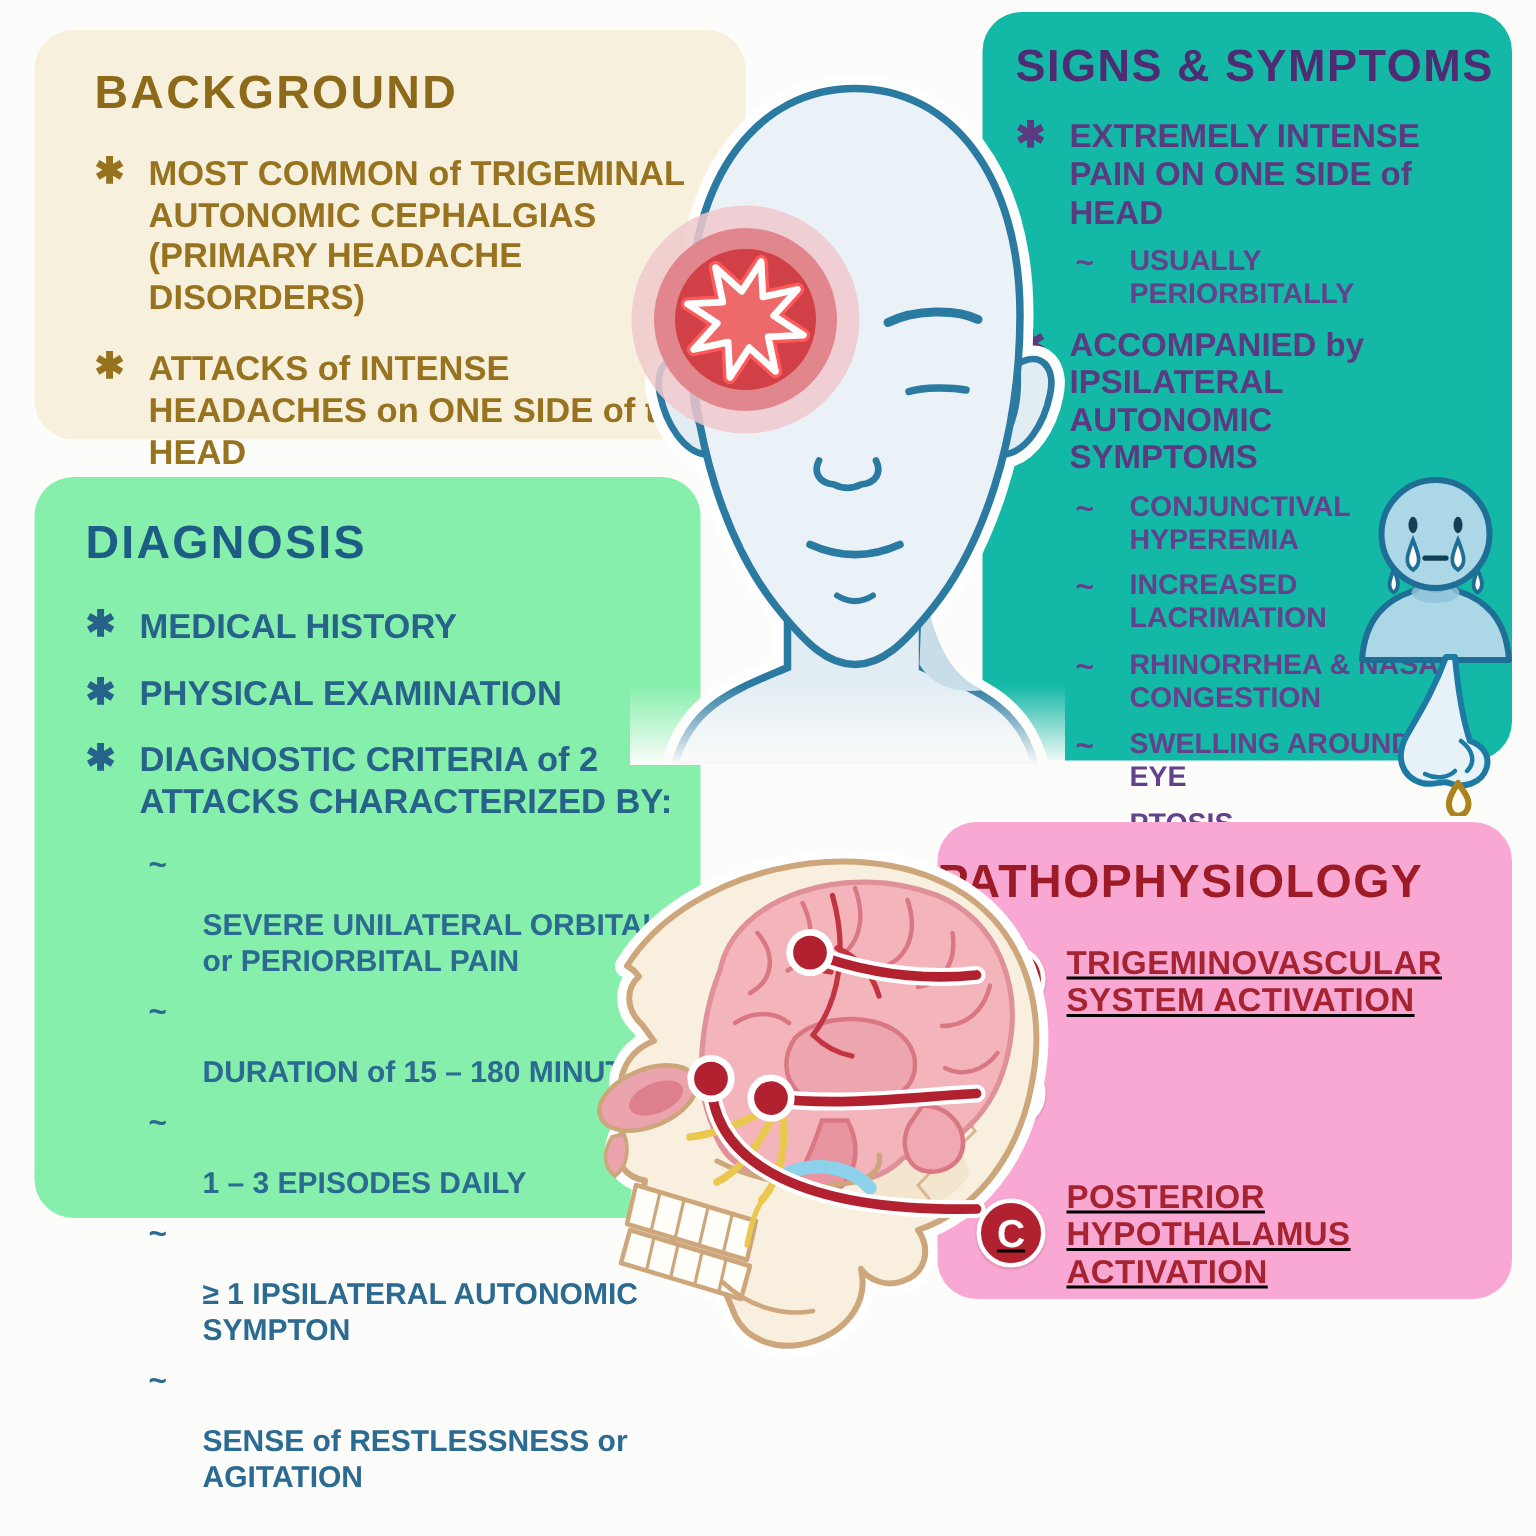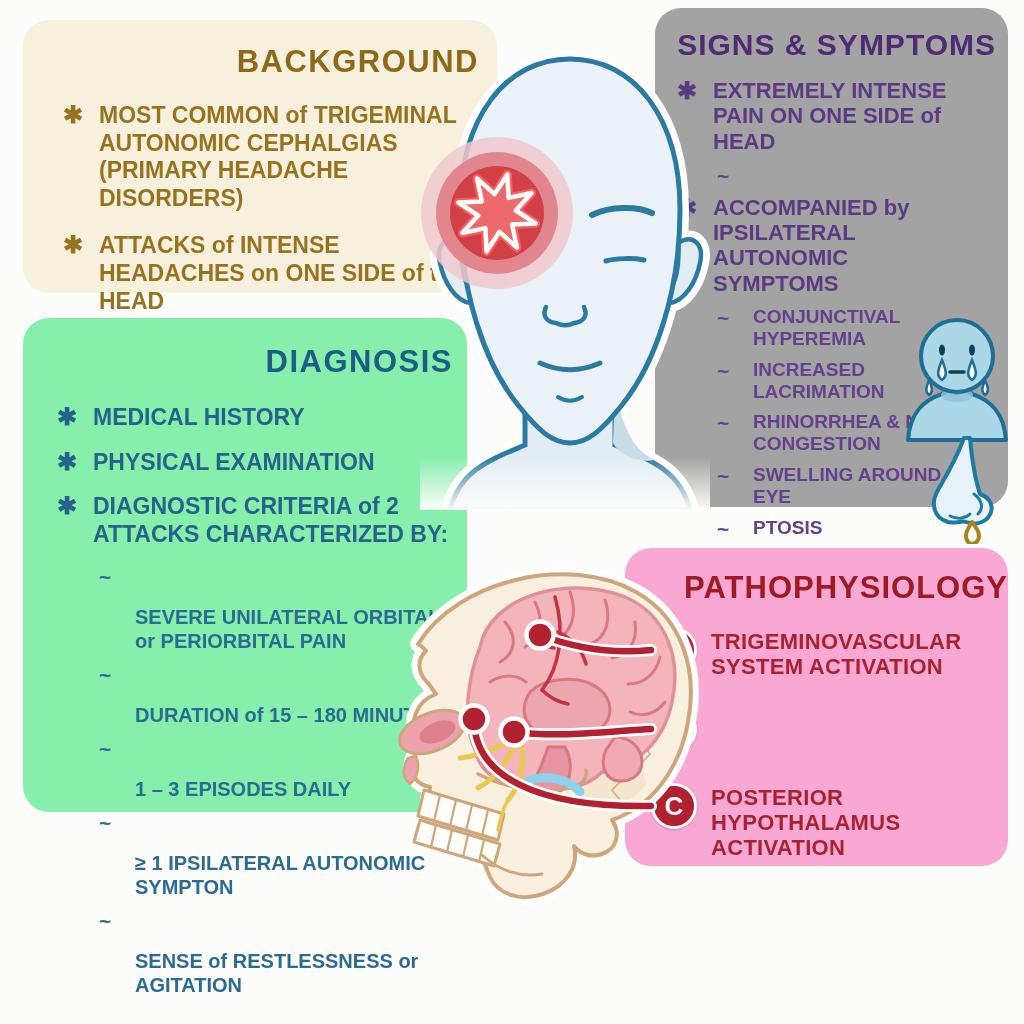--- a/index.html
+++ b/index.html
@@ -1,45 +1,45 @@
 <!DOCTYPE html>
 <html><head>
 <meta charset="utf-8">
 <style>
   * { margin:0; padding:0; box-sizing:border-box; }
   html,body { background:#ffffff; }
   body { width:1024px; height:1024px; font-family:"Liberation Sans", sans-serif; }
   .stage { position:relative; width:1024px; height:1024px; background:#fcfcfa; overflow:hidden; font-weight:700; }
 
   .panel { position:absolute; border-radius:26px; }
-  .panel-title { text-align:right; letter-spacing:1.5px; font-size:31px; }
+  .panel-title { text-align:left; letter-spacing:1.5px; font-size:31px; }
 
   
   .p-bg { left:23px; top:20px; width:474px; height:273px; background:#f7f0dd; padding:24px 18px 0 40px; }
   .p-bg .panel-title { color:#8d6a1a; margin-bottom:22px; }
   .p-bg .li { color:#97731f; font-size:23px; line-height:1.2; width:418px; margin-bottom:20px; }
 
   
-  .p-signs { left:655px; top:8px; width:353px; height:499px; background:#a3a3a3; padding:20px 12px 0 22px; }
+  .p-signs { left:655px; top:8px; width:353px; height:499px; background:#14b8a6; padding:20px 12px 0 22px; }
   .p-signs .panel-title { color:#4e2b73; margin-bottom:16px; font-size:30px; letter-spacing:1px; }
   .p-signs .li.l1 { color:#5b3a82; font-size:22px; line-height:1.15; width:300px; margin-bottom:10px; }
   .p-signs .li.l2 { color:#64418d; font-size:19px; line-height:1.15; width:276px; margin-left:40px; margin-bottom:9px; }
   .p-signs .li.l2 .txt { max-width:236px; }
 
   
   .p-diag { left:23px; top:318px; width:444px; height:494px; background:#86efac; padding:26px 14px 0 34px; }
   .p-diag .panel-title { color:#1d5c85; margin-bottom:24px; }
   .p-diag .li.l1 { color:#266289; font-size:23px; line-height:1.2; width:396px; margin-bottom:17px; }
   .p-diag .li.l2 { color:#2b6a91; font-size:20px; line-height:1.2; width:360px; margin-left:42px; margin-bottom:10px; }
   .p-diag .li.l2 .txt { max-width:320px;margin-top:40px; }
 
   
   .p-patho { left:625px; top:548px; width:383px; height:318px; background:#f9a8d4; }
   .p-patho .panel-title { color:#9c1b26; padding-top:22px; letter-spacing:1px; }
-  .patho-row { position:absolute; left:26px; display:flex; align-items:flex-start; }
+  .patho-row { position:absolute; left:26px; display:flex; align-items:center;text-decoration:underline; }
   .marker { width:46px; height:46px; border-radius:50%; background:#b2212f; border:3px solid #ffffff;
             color:#ffffff; font-size:26px; line-height:40px; text-align:center; flex:none;
             box-shadow:0 1px 2px rgba(120,20,30,.25); }
   .patho-text { color:#a62431; font-size:22px; line-height:1.14; letter-spacing:.3px; margin-left:14px; width:290px; padding-top:2px; }
 
   
   .li { display:grid; grid-template-columns:32px 1fr; column-gap:4px; align-items:start; }
   .li .bl { font-size:24px; line-height:1; padding-top:1px; }
   .li.l2 .bl { font-size:21px; }
   .txt { display:block; }
@@ -70,20 +70,21 @@
   </section>
 
   <section class="panel p-signs">
     <h2 class="panel-title">SIGNS &amp; SYMPTOMS</h2>
     <div class="li l1">
         <span class="bl">✱</span>
         <span class="txt">EXTREMELY INTENSE PAIN ON ONE SIDE of HEAD</span>
       </div>
     <div class="li l2">
         <span class="bl">~</span>
+        <span class="txt">USUALLY PERIORBITALLY</span>
       </div>
     <div class="li l1">
         <span class="bl">✱</span>
         <span class="txt">ACCOMPANIED by IPSILATERAL AUTONOMIC SYMPTOMS</span>
       </div>
     <div class="li l2">
         <span class="bl">~</span>
         <span class="txt">CONJUNCTIVAL HYPEREMIA</span>
       </div>
     <div class="li l2">

